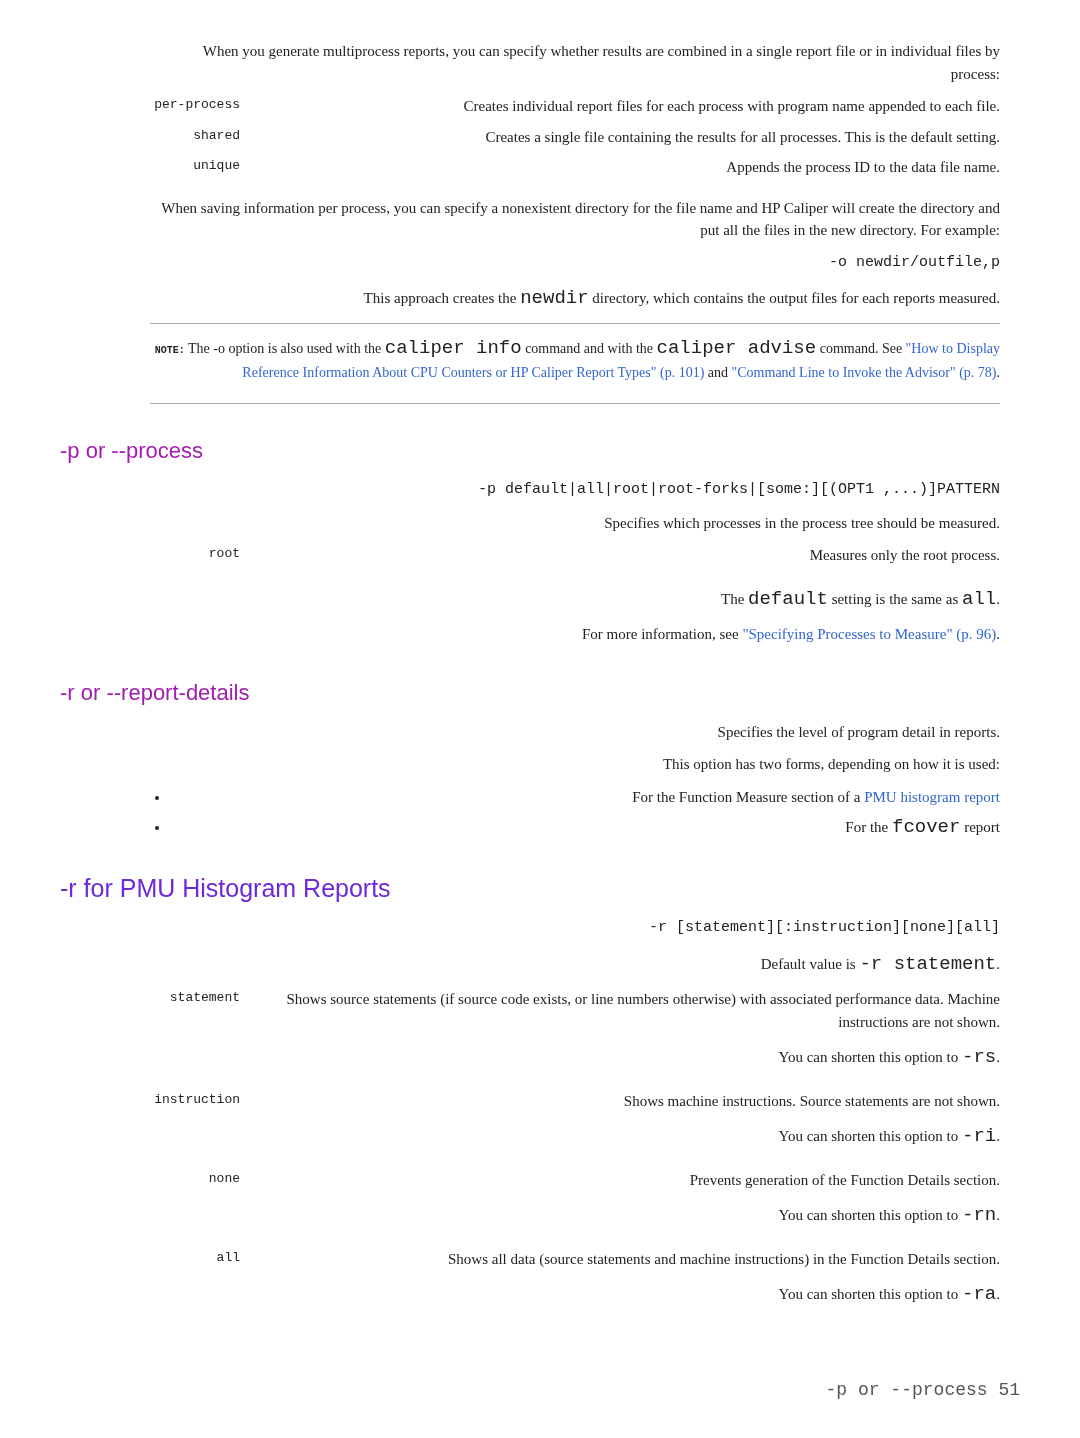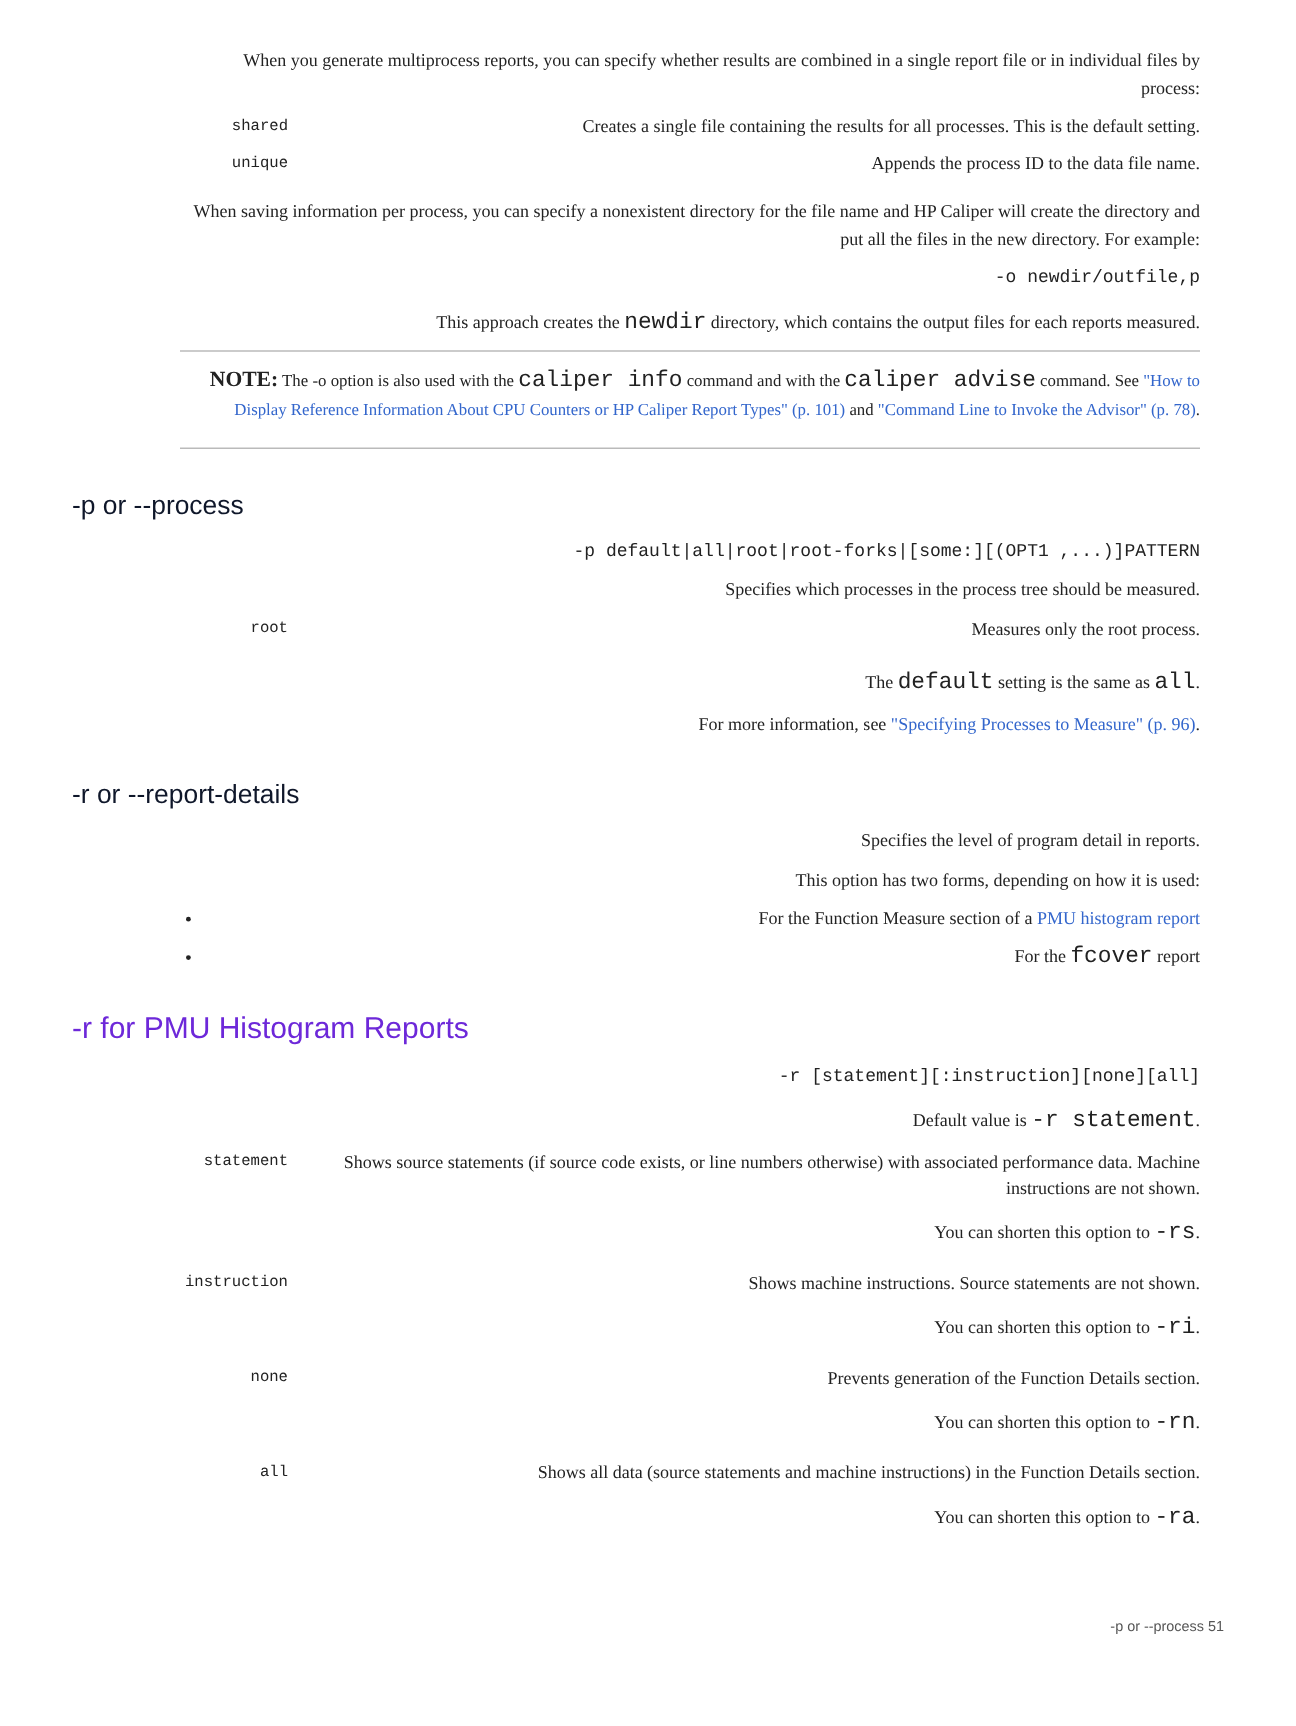--- a/index.html
+++ b/index.html
@@ -52,35 +52,35 @@
       display: block;
     }
     .note-box {
       border-top: 1px solid #aaa;
       border-bottom: 1px solid #aaa;
       padding: 10px 0;
       margin-bottom: 20px;
     }
     .note-label {
       font-weight: bold;
-      font-family: Liberation Serif, serif;
-      font-size: 18px;
+      font-family: Liberation Mono, monospace;
+      font-size: 10px;
     }
     .note-content {
       font-size: 14px;
       line-height: 1.5;
     }
     .link {
       color: #3366cc;
       text-decoration: none;
     }
     .section-heading {
       font-family: Arial, sans-serif;
       font-size: 22px;
-      color: #0f172a;
+      color: #a21caf;
       font-weight: normal;
       margin-top: 30px;
       margin-bottom: 12px;
     }
     .sub-heading {
       font-family: Arial, sans-serif;
       font-size: 25px;
       color: #6d28d9;
       font-weight: normal;
       margin-top: 28px;
@@ -90,32 +90,36 @@
       margin-left: 20px;
       margin-bottom: 10px;
     }
     .bullet-list li {
       margin-bottom: 5px;
       list-style-type: disc;
     }
     .page-footer {
       margin-top: 50px;
       text-align: right;
-      font-size: 12px;
+      font-size: 18px;
       color: #555;
-      font-family: Liberation Sans, sans-serif;
+      font-family: Liberation Mono, monospace;
     }
   </style>
 </head>
 <body>
 
 <div class="content-area">
   <p>When you generate multiprocess reports, you can specify whether results are combined in a single report file or in individual files by process:</p>
 
   <div class="definition-table">
+    <div class="def-row">
+      <div class="def-term code-inline">per-process</div>
+      <div class="def-desc">Creates individual report files for each process with program name appended to each file.</div>
+    </div>
     <div class="def-row">
       <div class="def-term code-inline">shared</div>
       <div class="def-desc">Creates a single file containing the results for all processes. This is the default setting.</div>
     </div>
     <div class="def-row">
       <div class="def-term code-inline">unique</div>
       <div class="def-desc">Appends the process ID to the data file name.</div>
     </div>
   </div>
 

